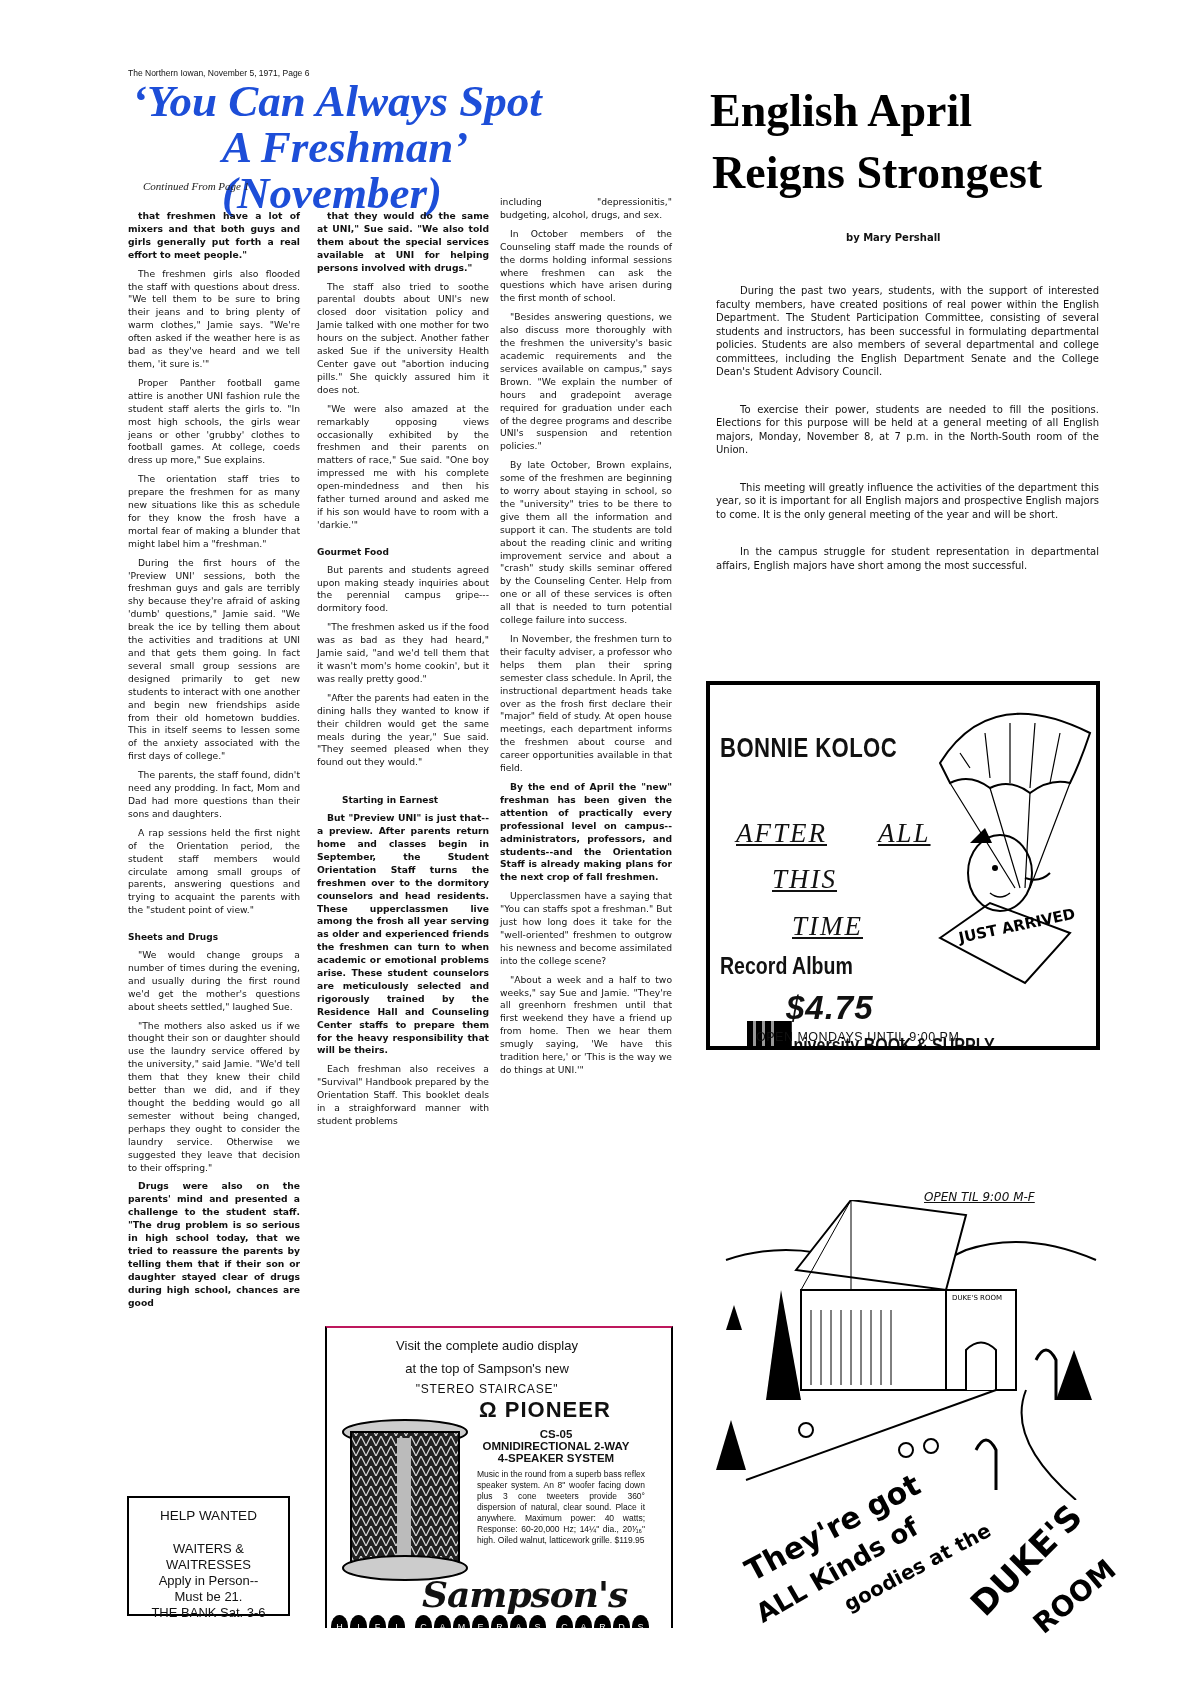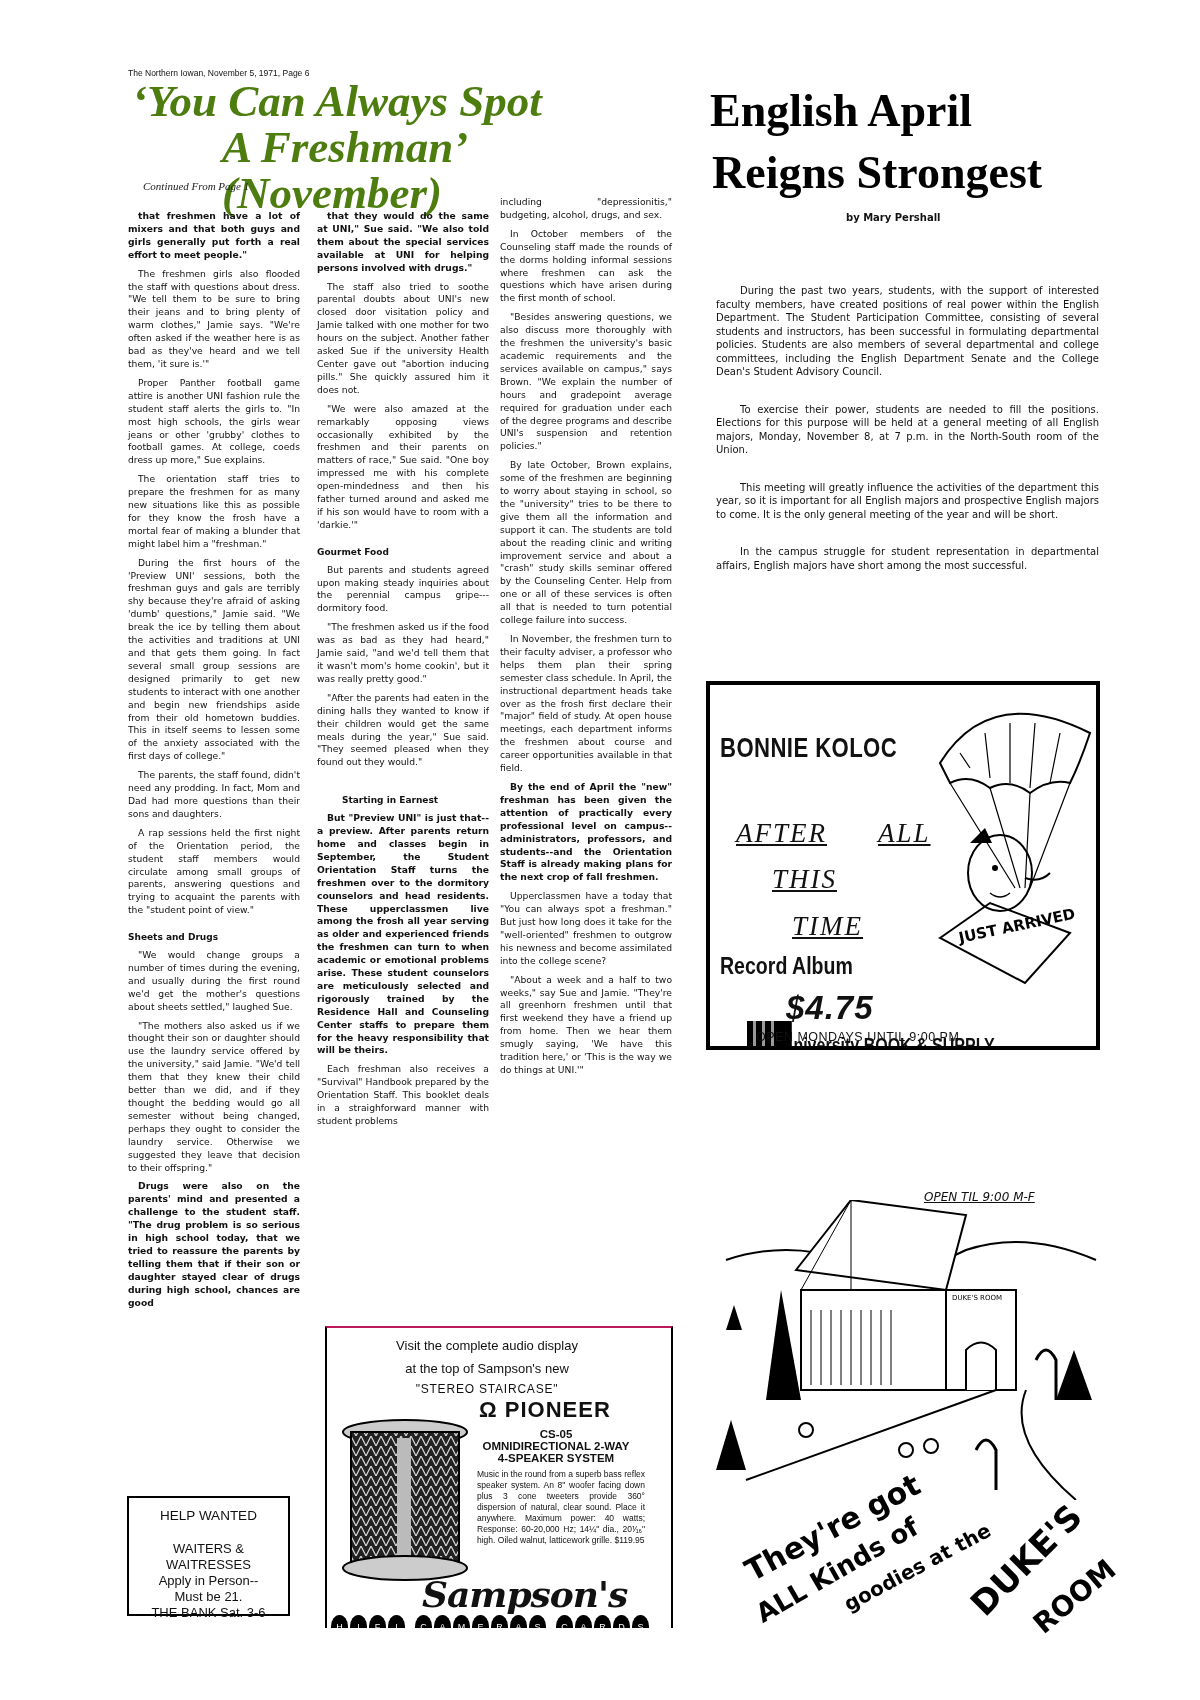--- a/index.html
+++ b/index.html
@@ -1,41 +1,41 @@
 <!DOCTYPE html>
 <html><head>
 <meta charset="utf-8">
 <style>
   * { box-sizing: border-box; margin: 0; padding: 0; }
   html, body { width: 1200px; height: 1700px; background: #ffffff; overflow: hidden; }
   body { position: relative; font-family: "DejaVu Sans", sans-serif; color: #111; }
 
   .masthead-line { position: absolute; left: 128px; top: 68px; font-family: "Liberation Sans", sans-serif; font-size: 8.5px; color: #111; }
 
-  .headline1 { position: absolute; left: 132px; top: 78px; width: 530px; font-family: "Liberation Serif", serif; font-style: italic; font-weight: bold; font-size: 45px; line-height: 46px; color: #4d7c0f; }
+  .headline1 { position: absolute; left: 132px; top: 78px; width: 530px; font-family: "Liberation Serif", serif; font-style: italic; font-weight: bold; font-size: 45px; line-height: 46px; color: #1d4ed8; }
   .headline1 .l1 { display: block; }
   .headline1 .l2 { display: block; padding-left: 90px; }
 
   .continued { position: absolute; left: 143px; top: 180px; font-family: "Liberation Serif", serif; font-style: italic; font-size: 11px; color: #222; }
 
   .col { position: absolute; font-family: "DejaVu Sans", sans-serif; font-size: 9.2px; line-height: 12.9px; color: #111; text-align: justify; }
   .col p { text-indent: 10px; margin-bottom: 6px; }
   .col p.bold { font-weight: bold; }
   .col p.noind { text-indent: 0; }
   .col .sub { font-weight: bold; font-size: 9px; margin: 14px 0 5px 0; }
   .col .sub.center { padding-left: 25px; margin-top: 25px; }
 
   #col1 { left: 128px; top: 210px; width: 172px; }
   #col2 { left: 317px; top: 210px; width: 172px; }
   #col3 { left: 500px; top: 196px; width: 172px; }
 
   .headline2 { position: absolute; left: 710px; top: 80px; width: 400px; font-family: "Liberation Serif", serif; font-weight: bold; font-size: 46px; line-height: 62px; color: #000; }
   .headline2 span { display: block; }
   .headline2 .l2 { padding-left: 2px; }
-  .byline { position: absolute; left: 846px; top: 212px; font-size: 10px; font-weight: bold; }
+  .byline { position: absolute; left: 846px; top: 232px; font-size: 10px; font-weight: bold; }
 
   #col4 { position: absolute; left: 716px; top: 284px; width: 383px; font-size: 10px; line-height: 13.5px; text-align: justify; }
   #col4 p { text-indent: 24px; margin-bottom: 24px; }
 
   
   .ad-bonnie { position: absolute; left: 706px; top: 681px; width: 394px; height: 369px; border: 4px solid #000; background: #fff; overflow: hidden; }
   .ad-bonnie .artist { position: absolute; left: 10px; top: 48px; font-family: "Liberation Sans", sans-serif; font-weight: bold; font-size: 27px; letter-spacing: 0.5px; transform: scaleX(0.82); transform-origin: left; }
   .ad-bonnie .title { position: absolute; font-family: "Liberation Serif", serif; font-style: italic; font-size: 27px; text-decoration: underline; letter-spacing: 2px; }
   .ad-bonnie .t1 { left: 26px; top: 133px; }
   .ad-bonnie .t2 { left: 168px; top: 133px; }
@@ -81,21 +81,21 @@
 <div class="headline1">
   <span class="l1">‘You Can Always Spot</span>
   <span class="l2">A Freshman’ (November)</span>
 </div>
 <div class="continued">Continued From Page 1</div>
 
 <div class="col" id="col1">
     <p class="bold">that freshmen have a lot of mixers and that both guys and girls generally put forth a real effort to meet people."</p>
     <p>The freshmen girls also flooded the staff with questions about dress. "We tell them to be sure to bring their jeans and to bring plenty of warm clothes," Jamie says. "We're often asked if the weather here is as bad as they've heard and we tell them, 'it sure is.'"</p>
     <p>Proper Panther football game attire is another UNI fashion rule the student staff alerts the girls to. "In most high schools, the girls wear jeans or other 'grubby' clothes to football games. At college, coeds dress up more," Sue explains.</p>
-    <p>The orientation staff tries to prepare the freshmen for as many new situations like this as possible for they know the frosh have a mortal fear of making a blunder that might label him a "freshman."</p>
+    <p>The orientation staff tries to prepare the freshmen for as many new situations like this as schedule for they know the frosh have a mortal fear of making a blunder that might label him a "freshman."</p>
     <p>During the first hours of the 'Preview UNI' sessions, both the freshman guys and gals are terribly shy because they're afraid of asking 'dumb' questions," Jamie said. "We break the ice by telling them about the activities and traditions at UNI and that gets them going. In fact several small group sessions are designed primarily to get new students to interact with one another and begin new friendships aside from their old hometown buddies. This in itself seems to lessen some of the anxiety associated with the first days of college."</p>
     <p>The parents, the staff found, didn't need any prodding. In fact, Mom and Dad had more questions than their sons and daughters.</p>
     <p>A rap sessions held the first night of the Orientation period, the student staff members would circulate among small groups of parents, answering questions and trying to acquaint the parents with the "student point of view."</p>
     <div class="sub">Sheets and Drugs</div>
     <p>"We would change groups a number of times during the evening, and usually during the first round we'd get the mother's questions about sheets settled," laughed Sue.</p>
     <p>"The mothers also asked us if we thought their son or daughter should use the laundry service offered by the university," said Jamie. "We'd tell them that they knew their child better than we did, and if they thought the bedding would go all semester without being changed, perhaps they ought to consider the laundry service. Otherwise we suggested they leave that decision to their offspring."</p>
     <p class="bold">Drugs were also on the parents' mind and presented a challenge to the student staff. "The drug problem is so serious in high school today, that we tried to reassure the parents by telling them that if their son or daughter stayed clear of drugs during high school, chances are good</p>
   </div>
 <div class="col" id="col2">
     <p class="bold">that they would do the same at UNI," Sue said. "We also told them about the special services available at UNI for helping persons involved with drugs."</p>
@@ -109,21 +109,21 @@
     <p class="bold">But "Preview UNI" is just that--a preview. After parents return home and classes begin in September, the Student Orientation Staff turns the freshmen over to the dormitory counselors and head residents. These upperclassmen live among the frosh all year serving as older and experienced friends the freshmen can turn to when academic or emotional problems arise. These student counselors are meticulously selected and rigorously trained by the Residence Hall and Counseling Center staffs to prepare them for the heavy responsibility that will be theirs.</p>
     <p>Each freshman also receives a "Survival" Handbook prepared by the Orientation Staff. This booklet deals in a straighforward manner with student problems</p>
   </div>
 <div class="col" id="col3">
     <p class="noind">including "depressionitis," budgeting, alcohol, drugs, and sex.</p>
     <p>In October members of the Counseling staff made the rounds of the dorms holding informal sessions where freshmen can ask the questions which have arisen during the first month of school.</p>
     <p>"Besides answering questions, we also discuss more thoroughly with the freshmen the university's basic academic requirements and the services available on campus," says Brown. "We explain the number of hours and gradepoint average required for graduation under each of the degree programs and describe UNI's suspension and retention policies."</p>
     <p>By late October, Brown explains, some of the freshmen are beginning to worry about staying in school, so the "university" tries to be there to give them all the information and support it can. The students are told about the reading clinic and writing improvement service and about a "crash" study skills seminar offered by the Counseling Center. Help from one or all of these services is often all that is needed to turn potential college failure into success.</p>
     <p>In November, the freshmen turn to their faculty adviser, a professor who helps them plan their spring semester class schedule. In April, the instructional department heads take over as the frosh first declare their "major" field of study. At open house meetings, each department informs the freshmen about course and career opportunities available in that field.</p>
     <p class="bold">By the end of April the "new" freshman has been given the attention of practically every professional level on campus--administrators, professors, and students--and the Orientation Staff is already making plans for the next crop of fall freshmen.</p>
-    <p>Upperclassmen have a today that "You can always spot a freshman." But just how long does it take for the "well-oriented" freshmen to outgrow his newness and become assimilated into the college scene?</p>
+    <p>Upperclassmen have a saying that "You can staffs spot a freshman." But just how long does it take for the "well-oriented" freshmen to outgrow his newness and become assimilated into the college scene?</p>
     <p>"About a week and a half to two weeks," say Sue and Jamie. "They're all greenhorn freshmen until that first weekend they have a friend up from home. Then we hear them smugly saying, 'We have this tradition here,' or 'This is the way we do things at UNI.'"</p>
   </div>
 
 <div class="headline2">
   <span class="l1">English April</span>
   <span class="l2">Reigns Strongest</span>
 </div>
 <div class="byline">by Mary Pershall</div>
 <div id="col4">
   <p>During the past two years, students, with the support of interested faculty members, have created positions of real power within the English Department. The Student Participation Committee, consisting of several students and instructors, has been successful in formulating departmental policies. Students are also members of several departmental and college committees, including the English Department Senate and the College Dean's Student Advisory Council.</p>

